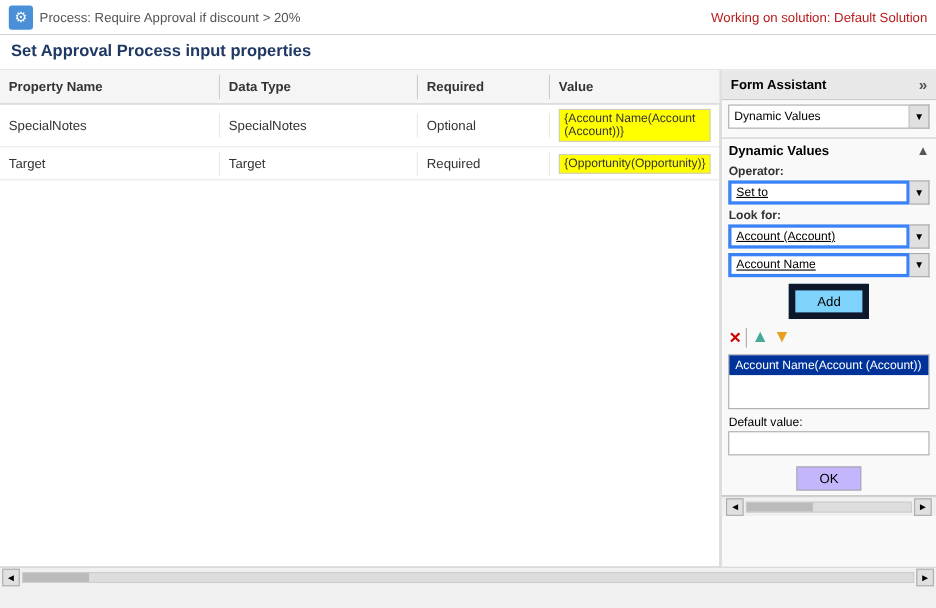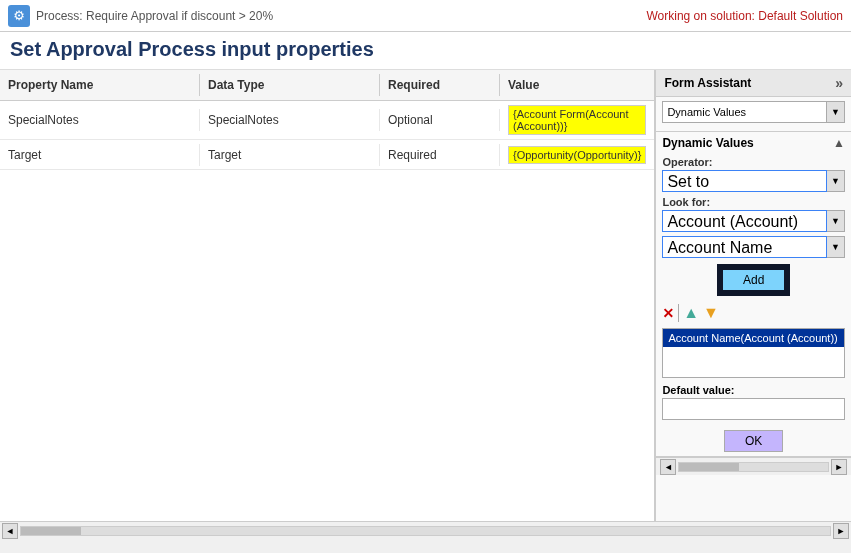--- a/index.html
+++ b/index.html
@@ -22,21 +22,21 @@
       display: flex; align-items: center; justify-content: center;
       color: white; font-size: 13px;
     }
     .process-title { color: #555; font-size: 12px; }
     .working-solution { color: #b91c1c; font-size: 12px; font-weight: normal; }
 
     .page-title {
       background: #fff;
       padding: 6px 10px 8px 10px;
       border-bottom: 1px solid #ddd;
-      font-size: 20px;
+      font-size: 15px;
       font-weight: 600;
       color: #1f3864;
     }
 
     .main-container {
       display: flex;
       height: calc(553px - 32px - 42px - 28px);
       background: #fff;
     }
 
@@ -148,25 +148,26 @@
       margin-bottom: 6px;
     }
     .collapse-arrow { color: #555; font-size: 12px; cursor: pointer; }
 
     .field-row { margin-bottom: 4px; }
     .field-label { font-size: 11px; font-weight: 600; color: #333; margin-bottom: 2px; }
     .field-select-container { display: flex; }
     .field-select {
       flex: 1;
       height: 22px;
-      border: 1px solid #3b82f6;
+      border: 3px solid #3b82f6;
       background: white;
-      font-size: 16px;
+      font-size: 11px;
       padding: 1px 4px;
       appearance: none;
+      text-decoration: underline;
       -webkit-appearance: none;
     }
     .field-select-arrow {
       width: 18px; height: 22px;
       background: #e0e0e0;
       border: 1px solid #aaa;
       border-left: none;
       display: flex; align-items: center; justify-content: center;
       cursor: pointer;
       font-size: 9px;
@@ -200,21 +201,21 @@
       font-size: 11px;
       margin-bottom: 12px;
     }
     .items-box {
       border: 1px solid #aaa;
       background: white;
       min-height: 50px;
       margin-bottom: 6px;
     }
 
-    .default-value-label { font-size: 11px; font-weight: 700; margin-bottom: 2px; }
+    .default-value-label { font-size: 11px; font-weight: 400; margin-bottom: 2px; }
     .default-value-input {
       width: 100%;
       height: 22px;
       border: 1px solid #aaa;
       background: white;
       font-size: 11px;
       padding: 1px 4px;
       margin-bottom: 6px;
     }
 
@@ -293,21 +294,21 @@
       <div class="table-header-cell">Value</div>
     </div>
 
     <div class="table-body">
 
       <div class="table-row">
         <div class="table-cell">SpecialNotes</div>
         <div class="table-cell">SpecialNotes</div>
         <div class="table-cell">Optional</div>
         <div class="table-cell">
-          <span class="value-cell-highlight">{Account Form(Account (Account))}</span>
+          <span class="value-cell-highlight">{Account Name(Account (Account))}</span>
         </div>
       </div>
 
       <div class="table-row">
         <div class="table-cell">Target</div>
         <div class="table-cell">Target</div>
         <div class="table-cell">Required</div>
         <div class="table-cell">
           <span class="value-cell-highlight">{Opportunity(Opportunity)}</span>
         </div>

